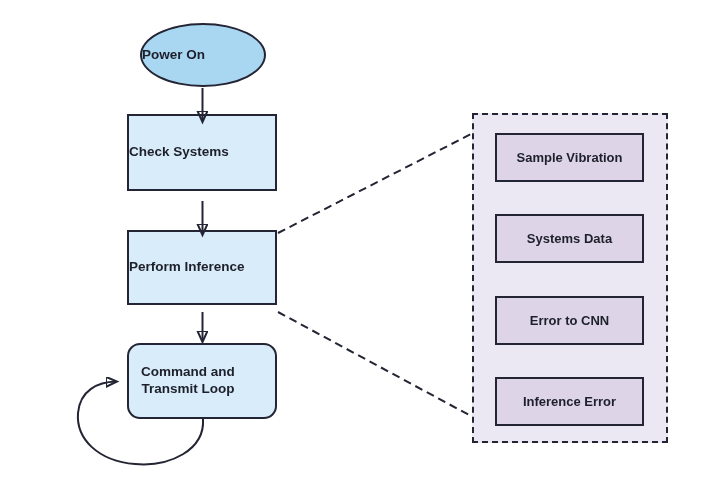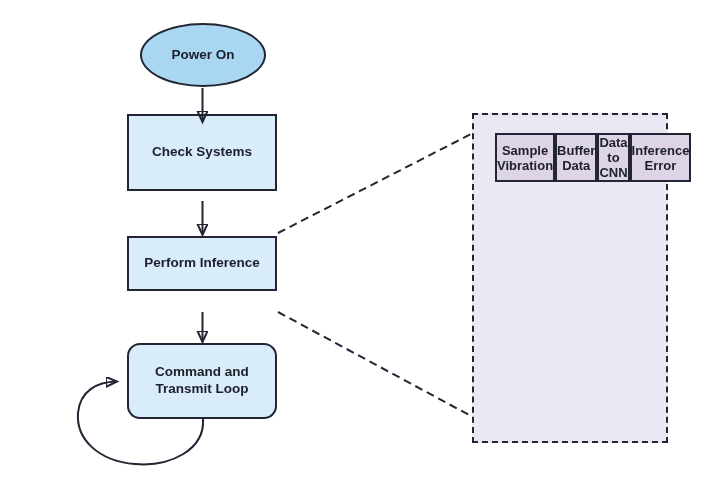--- a/index.html
+++ b/index.html
@@ -14,48 +14,47 @@
     height: 486px;
     background: #ffffff;
     overflow: hidden;
   }
   .node {
     position: absolute;
     box-sizing: border-box;
     border: 2px solid #232534;
     display: flex;
     align-items: center;
-    justify-content: center;
     text-align: center;
     color: #1d1f2b;
     font-weight: 700;
     font-size: 13.5px;
     line-height: 1.25;
   }
   .node .lbl { display: block; }
   .terminator {
     left: 140px; top: 23px;
     width: 126px; height: 64px;
     background: #a9d7f1;
     border-radius: 50%;
   }
   .step { left: 127px; width: 150px; background: #d9ecf9; }
   .step-1 { top: 114px; height: 77px; }
-  .step-2 { top: 236px; height: 55px; }
+  .step-2 { top: 230px; height: 75px; }
   .step-3 { top: 343px; height: 76px; border-radius: 13px; }
   .step-3 .lbl { max-width: 118px; }
   .panel {
     position: absolute;
     left: 472px; top: 113px;
     width: 196px; height: 330px;
     box-sizing: border-box;
     background: #ece8f3;
     border: 2px dashed #232534;
     display: flex;
-    flex-direction: row;
+    flex-direction: column;
     justify-content: space-between;
     padding: 18px 22px 15px 21px;
   }
   .panel-item {
     box-sizing: border-box;
     width: 149px; height: 49px;
     background: #ddd4e7;
     border: 2px solid #232534;
     display: flex;
     align-items: center;
@@ -97,24 +96,24 @@
 
   <div class="node step step-3">
     <span class="lbl">Command and Transmit Loop</span>
   </div>
 
   <div class="panel">
     <div class="panel-item">
       <span class="lbl">Sample Vibration</span>
     </div>
     <div class="panel-item">
-      <span class="lbl">Buffer Data</span>
+      <span class="lbl">Systems Data</span>
     </div>
     <div class="panel-item">
-      <span class="lbl">Data to CNN</span>
+      <span class="lbl">Error to CNN</span>
     </div>
     <div class="panel-item">
       <span class="lbl">Inference Error</span>
     </div>
   </div>
 
   <svg class="connector-layer" viewBox="0 0 722 486" xmlns="http://www.w3.org/2000/svg">
     <defs>
       <marker id="ah" markerUnits="userSpaceOnUse" markerWidth="16" markerHeight="14" refX="10" refY="5" orient="auto">
         <path d="M0,0 L11,5 L0,10 Z" fill="#232534" stroke="none"></path>

